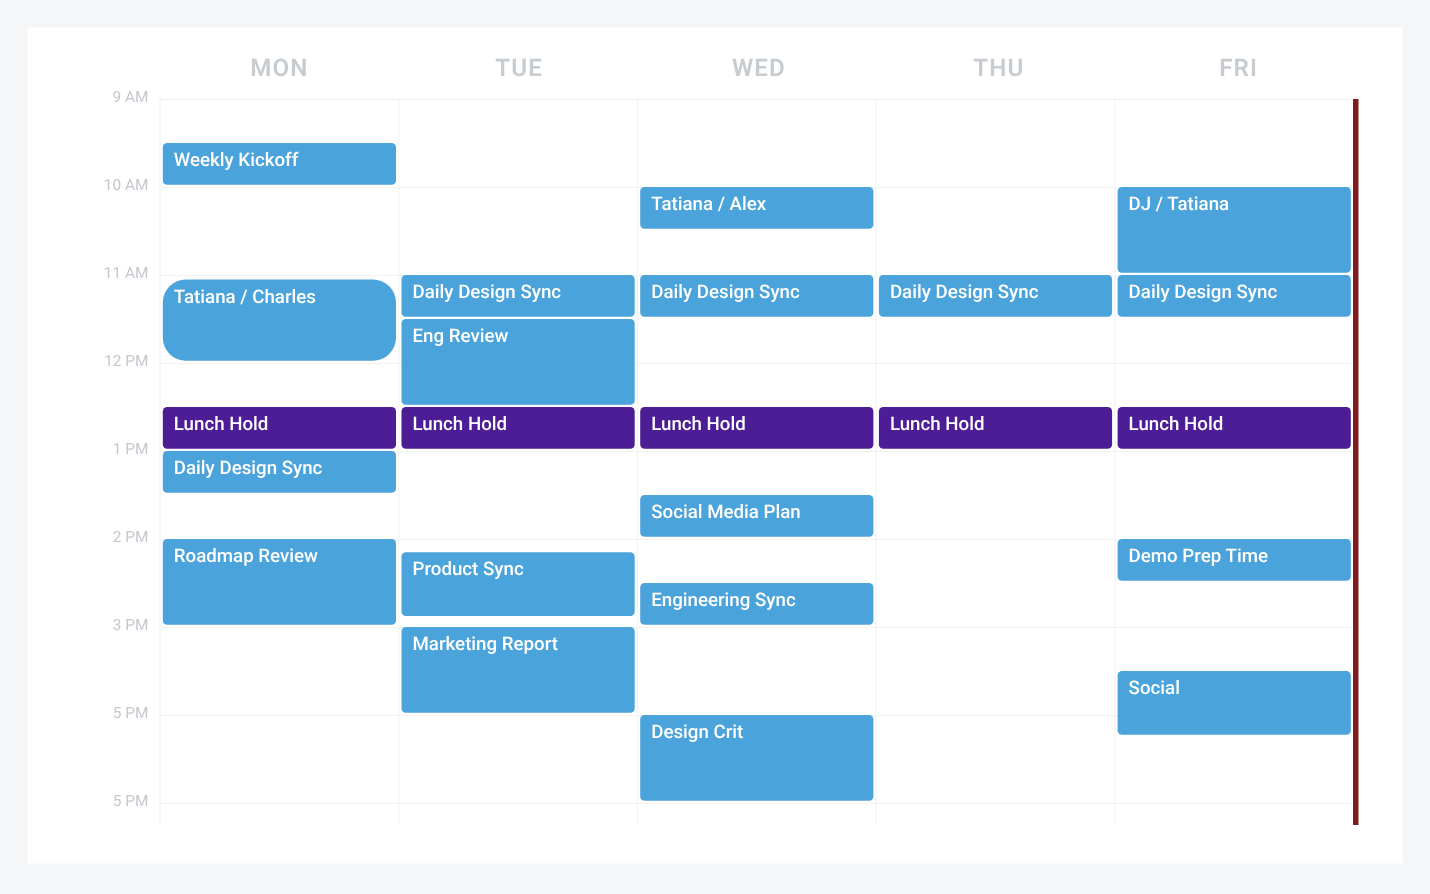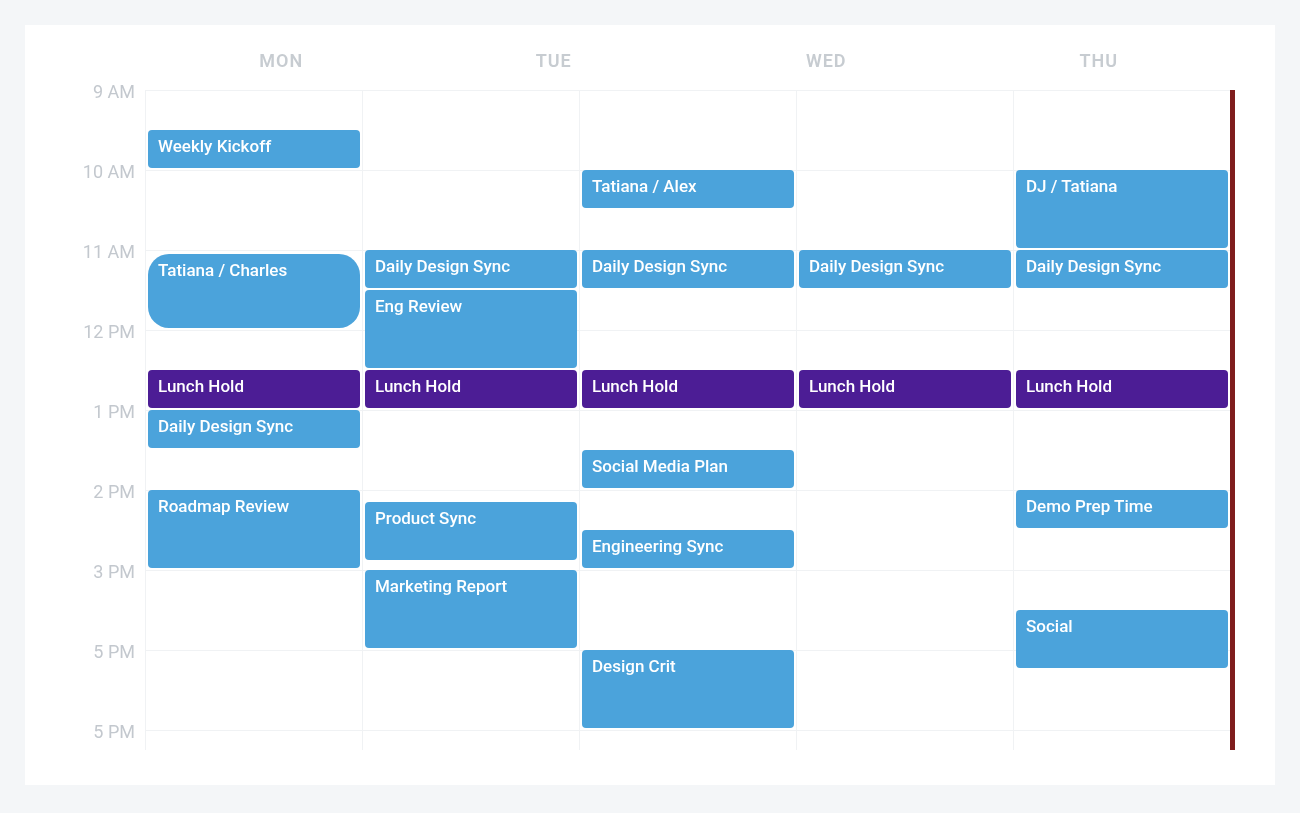--- a/index.html
+++ b/index.html
@@ -21,21 +21,21 @@
     margin-left: 80px;
     height: 700px; 
   }
   .day-headers {
     display: flex;
     height: 40px;
   }
   .day-header {
     flex: 1;
     text-align: center;
-    font-size: 18px;
+    font-size: 22px;
     font-weight: 600;
     color: #c7ccd1;
     letter-spacing: 1px;
   }
   .rows {
     position: relative;
     height: 640px;
   }
   .hour-row {
     position: absolute;
@@ -43,21 +43,21 @@
     right: 0;
     border-top: 1px solid #f0f2f4;
     height: 80px;
   }
   .hour-label {
     position: absolute;
     left: -70px;
     top: -10px;
     width: 60px;
     text-align: right;
-    font-size: 18px;
+    font-size: 14px;
     color: #c3c8ce;
   }
   .day-cols {
     position: absolute;
     top: 40px;
     left: 0;
     right: 0;
     bottom: 0;
     display: flex;
     pointer-events: none;
@@ -87,20 +87,21 @@
 </head>
 <body>
 
 <div class="calendar-card">
   <div class="grid-area">
     <div class="day-headers" id="day-headers">
         <div class="day-header">MON</div>
         <div class="day-header">TUE</div>
         <div class="day-header">WED</div>
         <div class="day-header">THU</div>
+        <div class="day-header">FRI</div>
       </div>
     <div class="rows" id="rows">
         <div class="hour-row" style="top: 0px;">
           <div class="hour-label">9 AM</div>
         </div>
         <div class="hour-row" style="top: 80px;">
           <div class="hour-label">10 AM</div>
         </div>
         <div class="hour-row" style="top: 160px;">
           <div class="hour-label">11 AM</div>

